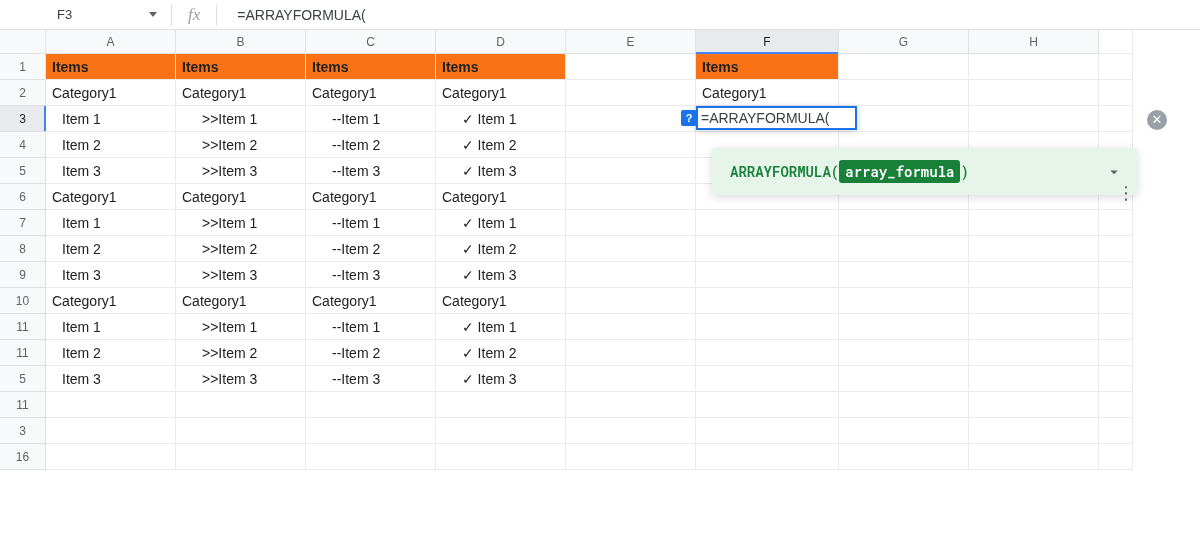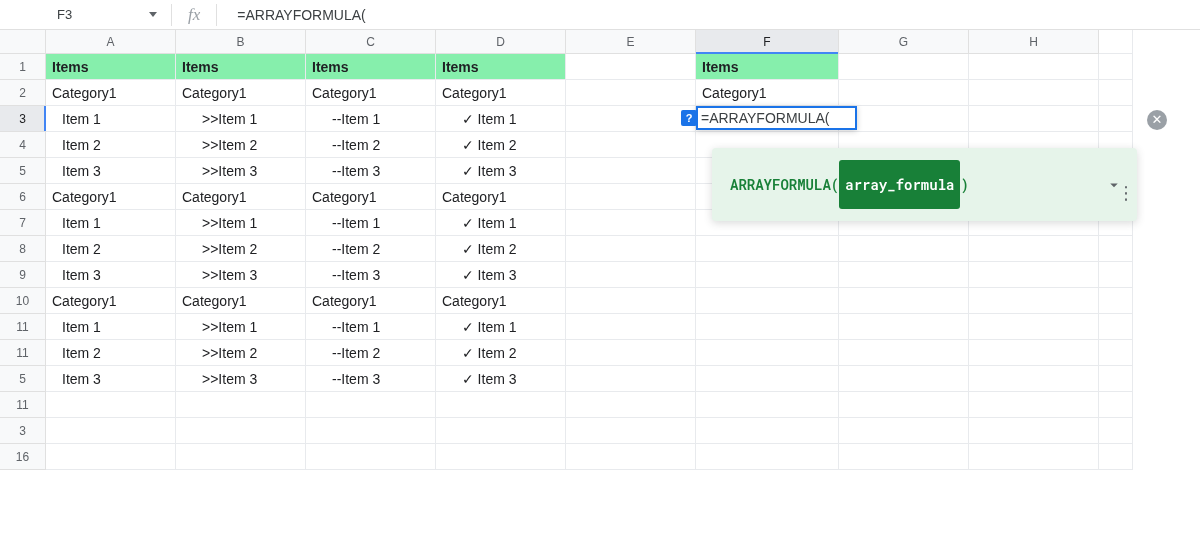--- a/index.html
+++ b/index.html
@@ -123,21 +123,21 @@
     border-bottom: 1px solid #e8eaed;
     padding: 0 6px;
     line-height: 26px;
     font-size: 14px;
     color: #202124;
     white-space: nowrap;
     overflow: visible;
     position: relative;
   }
   .cell.head {
-    background: #86efac;
+    background: #f97316;
     font-weight: bold;
   }
   .cell.indent1 { padding-left: 16px; }
   .cell.indent2 { padding-left: 26px; }
   .right-border-fade {
     border-right: 1px solid #e8eaed;
     width: 34px;
     flex: 0 0 34px;
     border-bottom: 1px solid #e8eaed;
   }
@@ -182,21 +182,21 @@
     border-radius: 4px;
     box-shadow: 0 2px 8px rgba(60,64,67,.2);
     display:flex;
     align-items:center;
     gap:0;
   }
   .tooltip .arg {
     background: #188038;
     color: #fff;
     border-radius: 3px;
-    padding: 15px 6px;
+    padding: 2px 6px;
   }
   .tooltip .chev {
     position: absolute;
     right: 14px; top: 50%;
     transform: translateY(-50%);
   }
   .dots-icon {
     position:absolute;
     color:#5f6368;
     font-size:18px;

